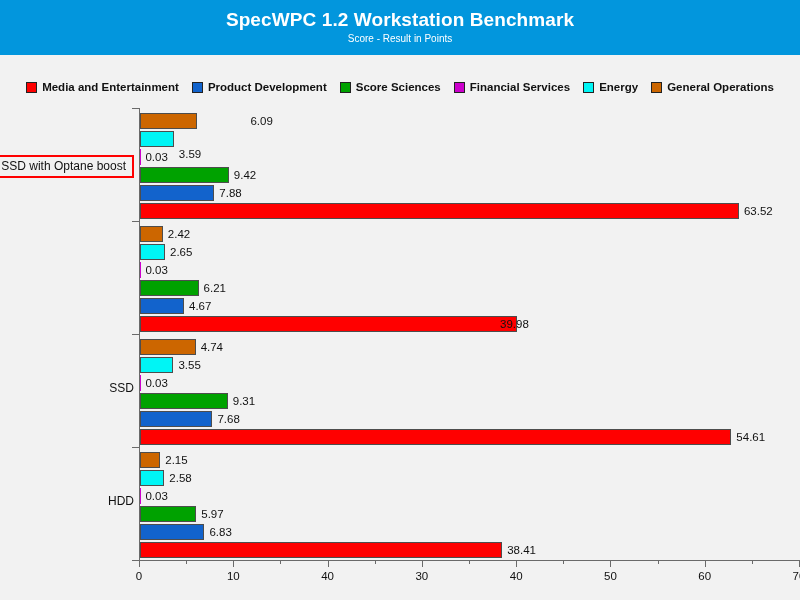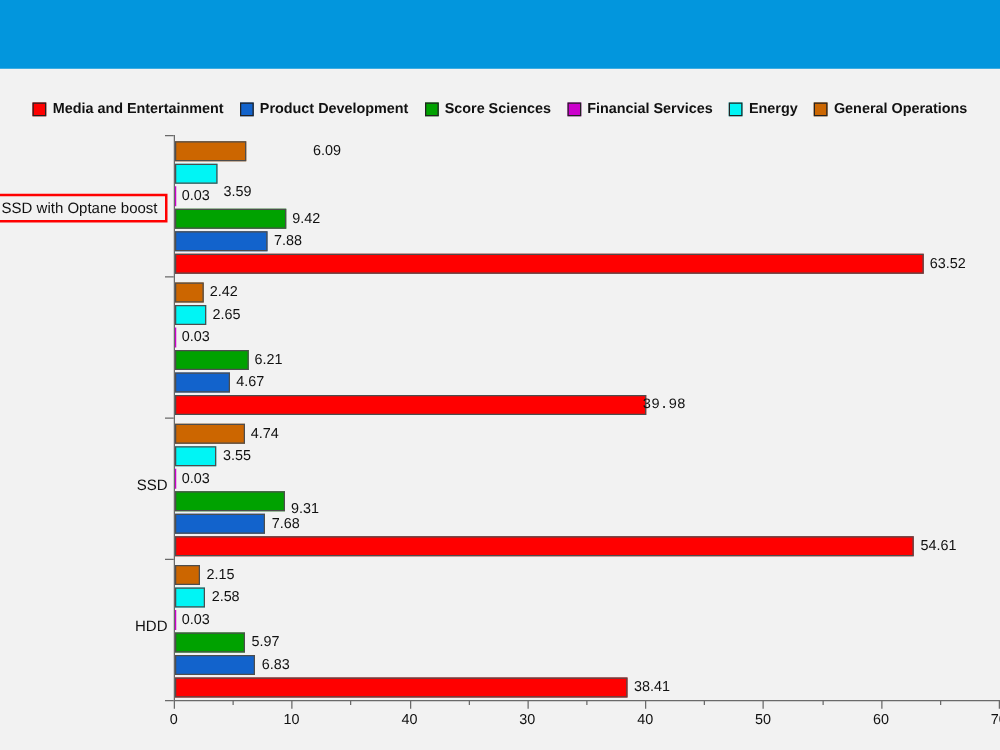--- a/index.html
+++ b/index.html
@@ -163,20 +163,22 @@
     padding: 2px 6px 3px 6px;
     background: #f2f2f2;
   }
 </style>
 </head>
 <body>
 
 <div id="chart-root">
 
   <div class="header-band">
+    <div class="chart-title">SpecWPC 1.2 Workstation Benchmark</div>
+    <div class="chart-subtitle">Score - Result in Points</div>
   </div>
 
   <div class="legend" id="legend">
       <div class="legend-item">
         <span class="legend-swatch" style="background: rgb(255, 0, 0);"></span>
         <span class="legend-label">Media and Entertainment</span>
       </div>
       <div class="legend-item">
         <span class="legend-swatch" style="background: rgb(18, 99, 204);"></span>
         <span class="legend-label">Product Development</span>
@@ -243,30 +245,30 @@
       <div class="bar-value" style="top: 117.5px; left: 28.8171px;">2.42</div>
       <div class="bar" title="Energy: 2.65" style="top: 135.5px; width: 24.9857px; background: rgb(0, 245, 245);"></div>
       <div class="bar-value" style="top: 135.5px; left: 30.9857px;">2.65</div>
       <div class="bar" title="Financial Services: 0.03" style="top: 153.5px; width: 0.4px; background: rgb(204, 0, 204); border: none;"></div>
       <div class="bar-value" style="top: 153.5px; left: 6.4px;">0.03</div>
       <div class="bar" title="Life Sciences: 6.21" style="top: 171.5px; width: 58.5514px; background: rgb(0, 162, 0);"></div>
       <div class="bar-value" style="top: 171.5px; left: 64.5514px;">6.21</div>
       <div class="bar" title="Product Development: 4.67" style="top: 189.5px; width: 44.0314px; background: rgb(18, 99, 204);"></div>
       <div class="bar-value" style="top: 189.5px; left: 50.0314px;">4.67</div>
       <div class="bar" title="Media and Entertainment: 39.98" style="top: 207.5px; width: 376.954px; background: rgb(255, 0, 0);"></div>
-      <div class="bar-value" style="top: 207.5px; left: 375px; font-family: Liberation Mono, monospace;">39.98</div>
+      <div class="bar-value" style="top: 207.5px; left: 361px;">39.98</div>
       <div class="ytick" style="top: 226px;"></div>
       <div class="bar" title="General Operations: 5.9" style="top: 230.5px; width: 55.6286px; background: rgb(204, 102, 0);"></div>
       <div class="bar-value" style="top: 230.5px; left: 61.6286px;">4.74</div>
       <div class="bar" title="Energy: 3.55" style="top: 248.5px; width: 33.4714px; background: rgb(0, 245, 245);"></div>
       <div class="bar-value" style="top: 248.5px; left: 39.4714px;">3.55</div>
       <div class="bar" title="Financial Services: 0.03" style="top: 266.5px; width: 0.4px; background: rgb(204, 0, 204); border: none;"></div>
       <div class="bar-value" style="top: 266.5px; left: 6.4px;">0.03</div>
       <div class="bar" title="Life Sciences: 9.31" style="top: 284.5px; width: 87.78px; background: rgb(0, 162, 0);"></div>
-      <div class="bar-value" style="top: 284.5px; left: 93.78px; margin-top: 6px;">9.31</div>
+      <div class="bar-value" style="top: 284.5px; left: 93.78px;">9.31</div>
       <div class="bar" title="Product Development: 7.68" style="top: 302.5px; width: 72.4114px; background: rgb(18, 99, 204);"></div>
       <div class="bar-value" style="top: 302.5px; left: 78.4114px;">7.68</div>
       <div class="bar" title="Media and Entertainment: 62.72" style="top: 320.5px; width: 591.36px; background: rgb(255, 0, 0);"></div>
       <div class="bar-value" style="top: 320.5px; left: 597.36px;">54.61</div>
       <div class="ytick" style="top: 339px;"></div>
       <div class="bar" title="General Operations: 2.15" style="top: 343.5px; width: 20.2714px; background: rgb(204, 102, 0);"></div>
       <div class="bar-value" style="top: 343.5px; left: 26.2714px;">2.15</div>
       <div class="bar" title="Energy: 2.58" style="top: 361.5px; width: 24.3257px; background: rgb(0, 245, 245);"></div>
       <div class="bar-value" style="top: 361.5px; left: 30.3257px;">2.58</div>
       <div class="bar" title="Financial Services: 0.03" style="top: 379.5px; width: 0.4px; background: rgb(204, 0, 204); border: none;"></div>

